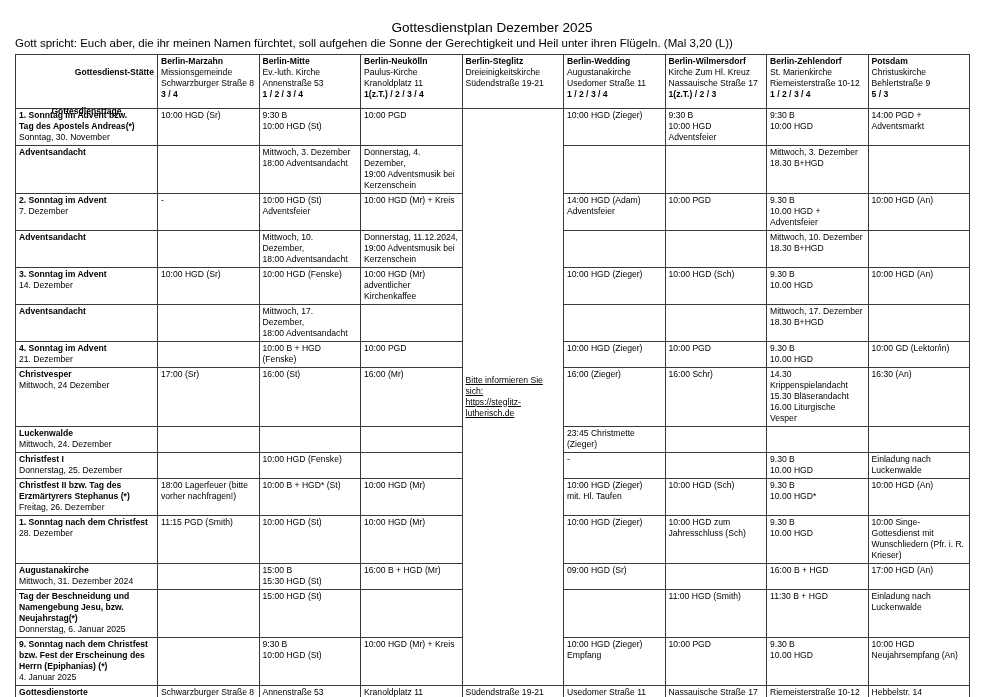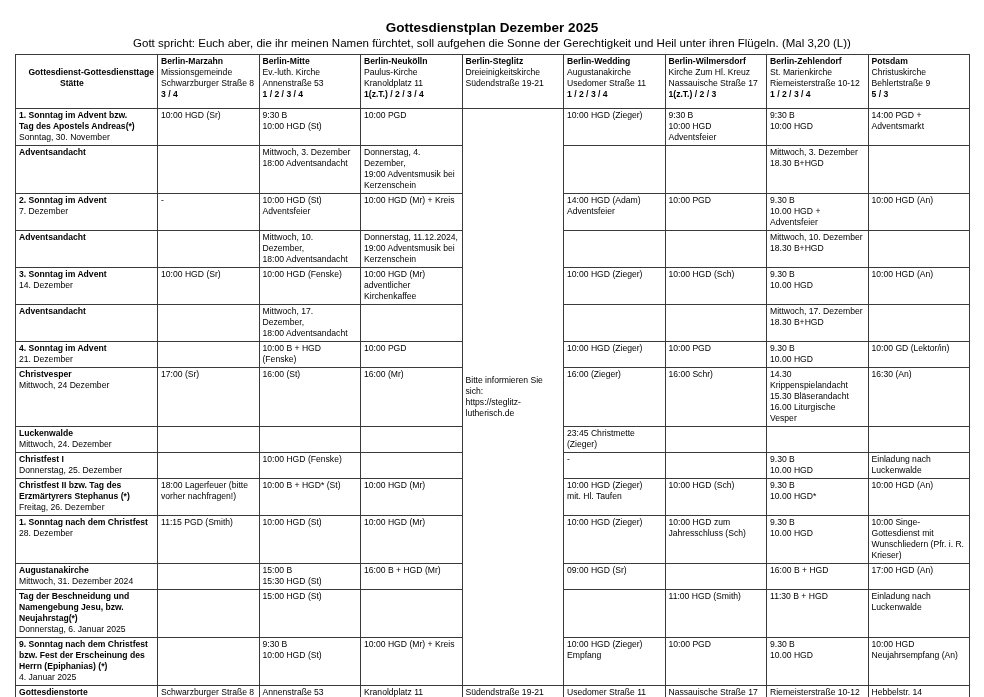--- a/index.html
+++ b/index.html
@@ -1,32 +1,32 @@
 <!DOCTYPE html>
 <html><head>
 <meta charset="utf-8">
 <style>
   html,body{margin:0;padding:0;background:#fff;color:#000;}
   body{width:984px;height:697px;font-family:"Liberation Sans",sans-serif;overflow:hidden;}
   .page{padding:20px 15px 0 15px;}
-  .title{font-size:13.5px;font-weight:bold;text-align:center;margin:0 0 2px 0;}
-  .subtitle{font-size:11.5px;text-align:center;margin:0 0 5px 0;}
+  .title{font-size:13.5px;font-weight:normal;text-align:center;margin:0 0 2px 0;}
+  .subtitle{font-size:11.5px;margin:0 0 5px 0;}
   table{border-collapse:collapse;width:954px;table-layout:fixed;}
   th,td{border:1px solid #3a3a3a;vertical-align:top;padding:1px 3px 2px 3px;
         font-size:8.6px;line-height:1.28;white-space:pre-line;overflow-wrap:break-word;
         text-align:left;font-weight:normal;}
   thead th{height:50px;}
-  .corner-inner{display:flex;flex-direction:row;justify-content:space-between;height:100%;}
+  .corner-inner{display:flex;flex-direction:column;justify-content:space-between;height:100%;}
   .corner-top{font-weight:bold;text-align:right;}
   .corner-bottom{font-weight:bold;text-align:center;}
   .col-name{font-weight:bold;}
   .col-codes{font-weight:bold;}
   .row-title{font-weight:bold;}
   .row-date{font-weight:normal;}
-  .steglitz-cell{vertical-align:middle;}
+  .steglitz-cell{vertical-align:middle;text-decoration:underline;}
   .contact-bold{font-weight:bold;}
 </style>
 </head>
 <body>
 
 <div class="page">
   <div class="title">Gottesdienstplan Dezember 2025</div>
   <div class="subtitle">Gott spricht: Euch aber, die ihr meinen Namen fürchtet, soll aufgehen die Sonne der Gerechtigkeit und Heil unter ihren Flügeln. (Mal 3,20 (L))</div>
 
   <table>

